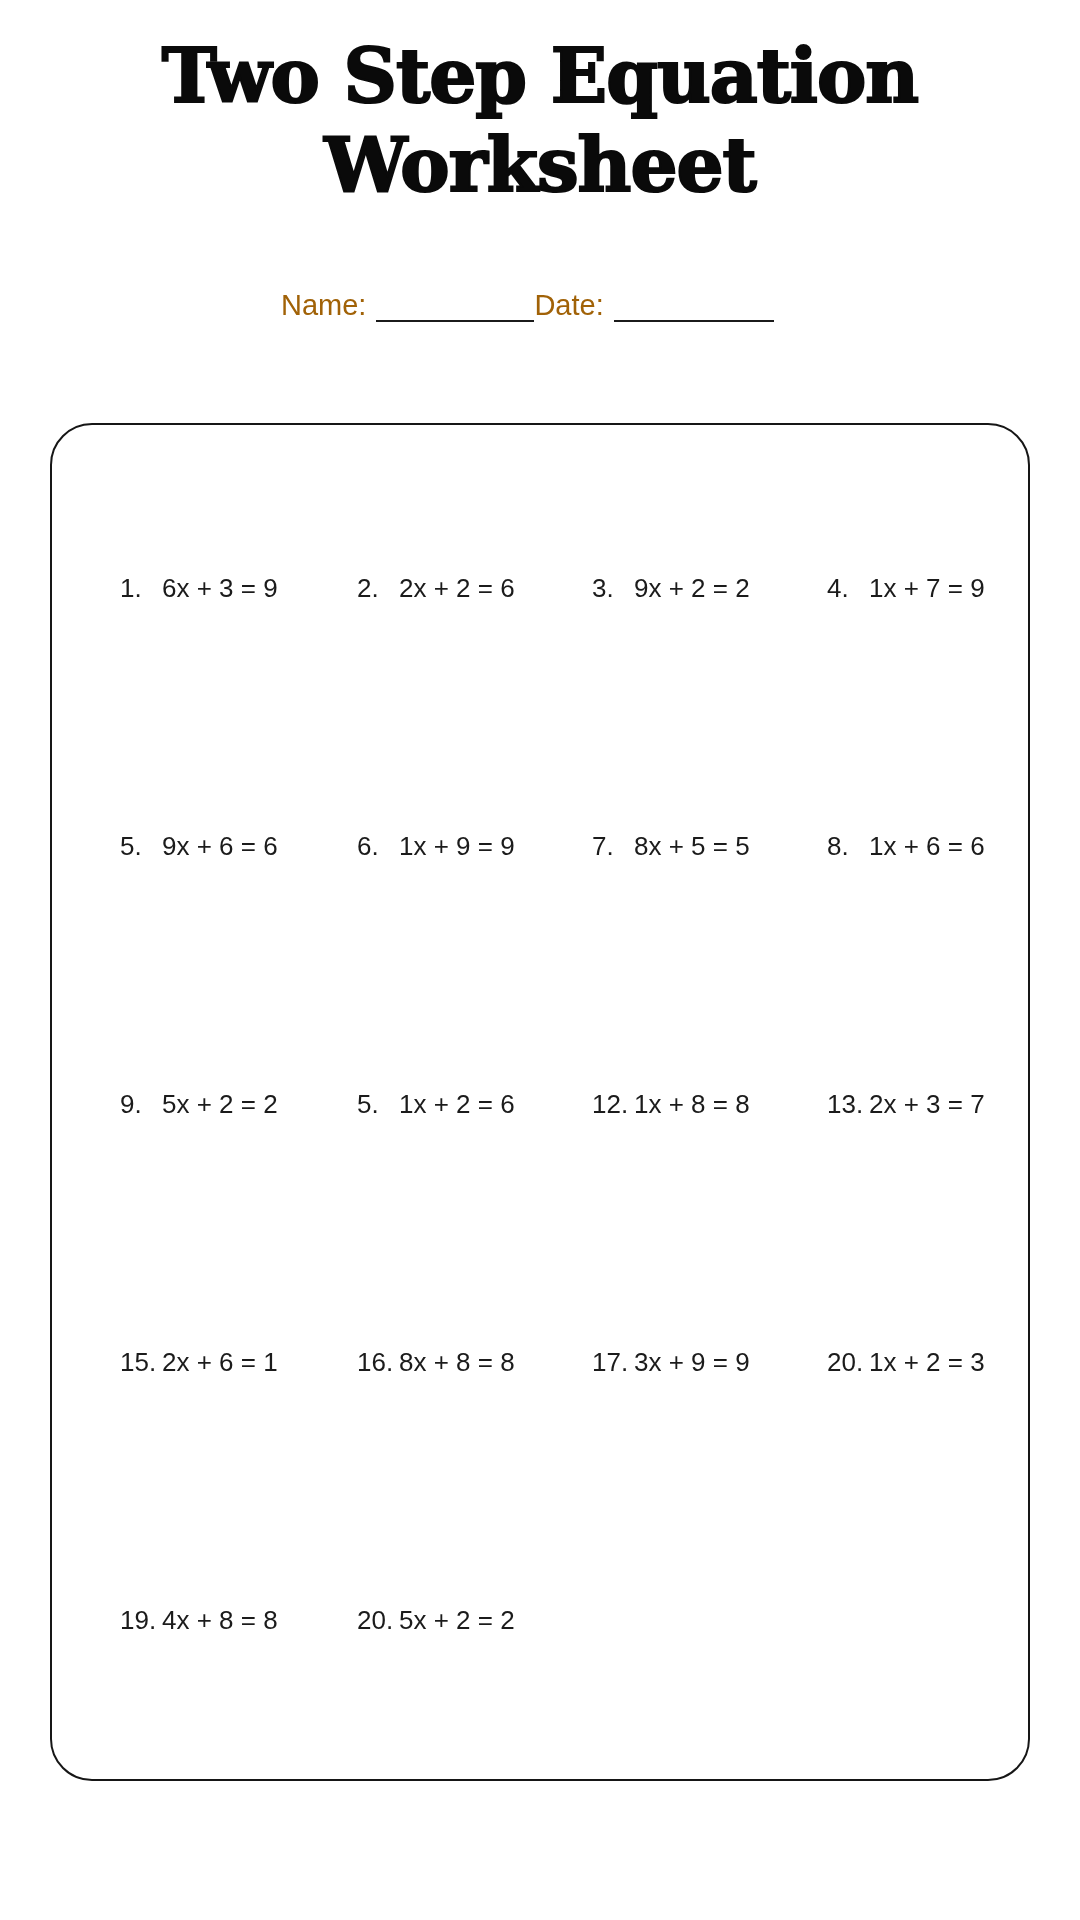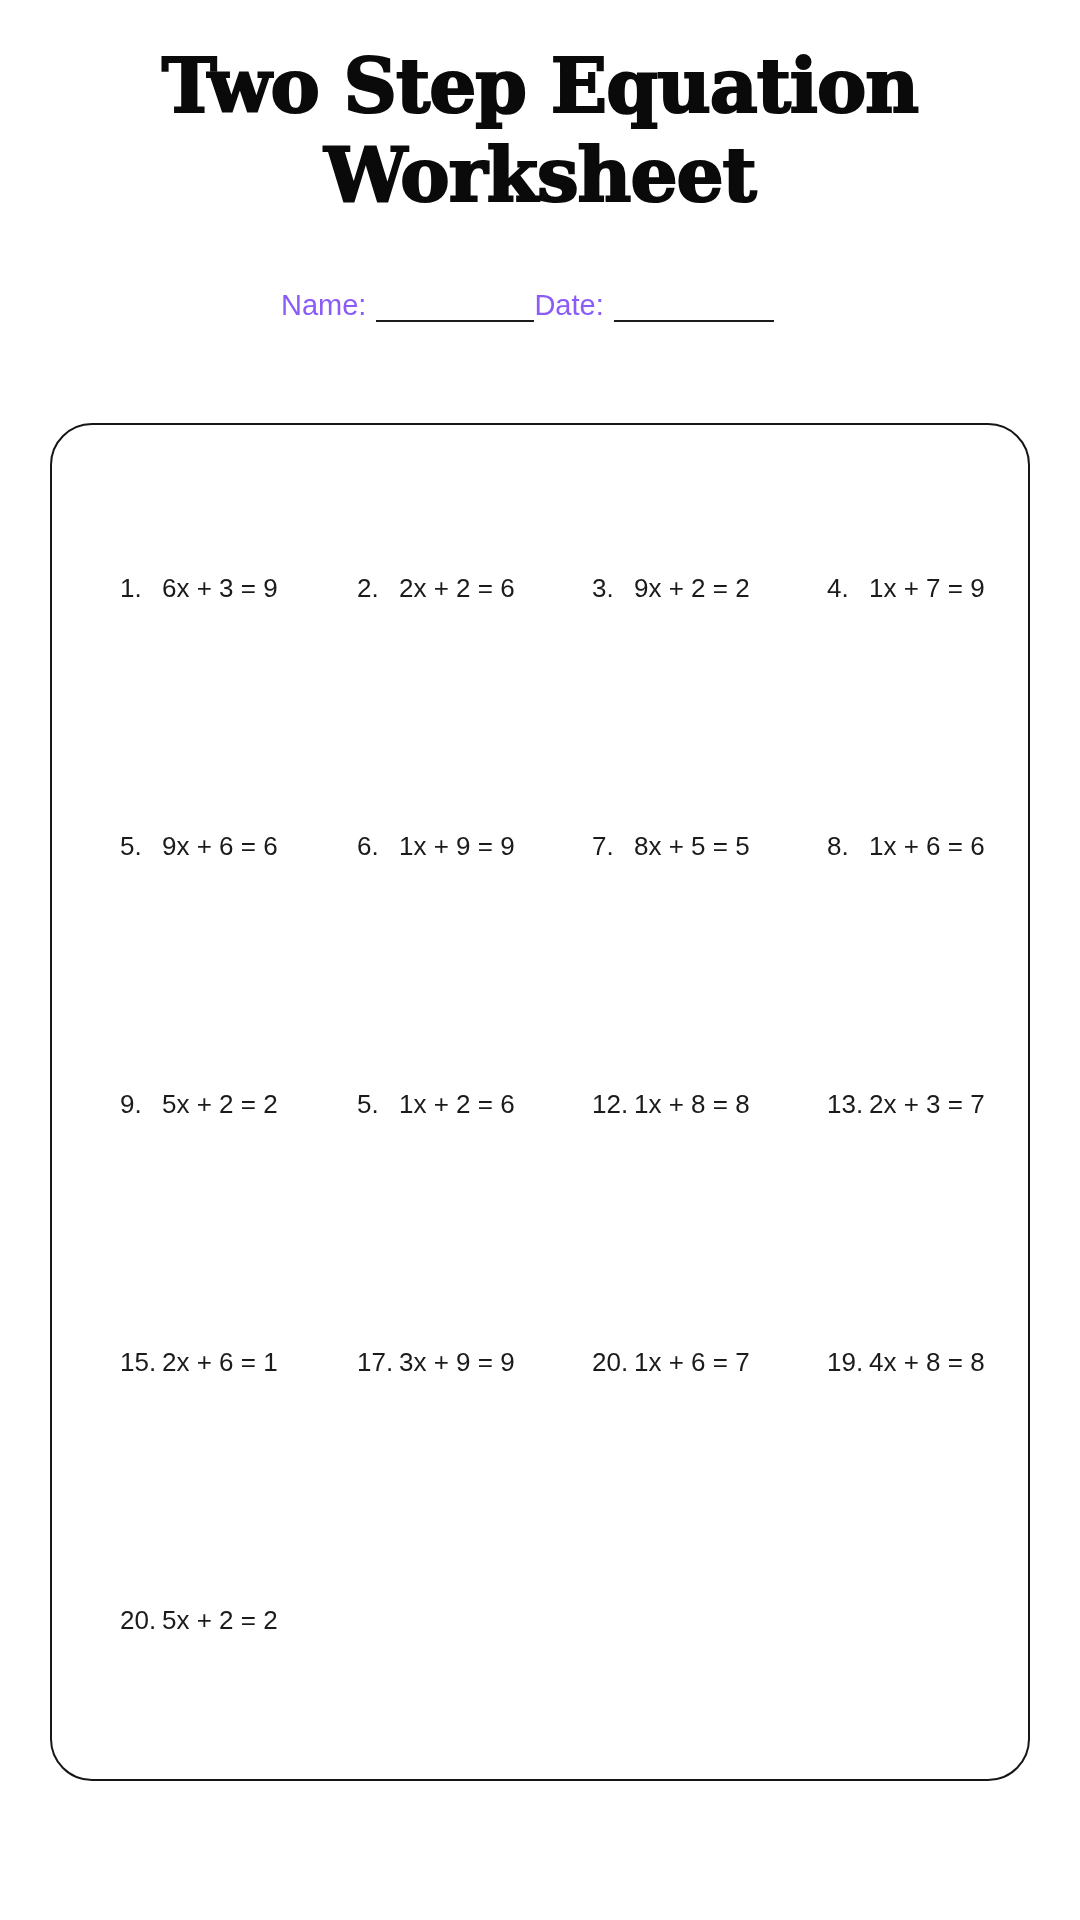--- a/index.html
+++ b/index.html
@@ -12,40 +12,40 @@
     overflow: hidden;
   }
   .page {
     position: absolute; inset: 0;
     background: #ffffff;
   }
 
   
   .title {
     position: absolute;
-    top: 42px; left: 0; right: 0;
+    top: 32px; left: 0; right: 0;
     text-align: center;
     font-family: "DejaVu Serif", serif;
     font-weight: bold;
     font-size: 74px;
     line-height: 89px;
     letter-spacing: -1px;
     color: #0a0a0a;
     -webkit-text-stroke: 2.2px #0a0a0a;
   }
 
   
   .fields-row {
     position: absolute;
     top: 286px; left: 281px;
     display: flex;
     align-items: baseline;
     font-size: 29px;
     line-height: 36px;
-    color: #8b5cf6;
+    color: #a16207;
     white-space: nowrap;
   }
   .write-line {
     display: inline-block;
     height: 1em;
     border-bottom: 2px solid #1b1b1b;
     transform: translateY(7px);
   }
   .name-line { width: 158px; margin-left: 10px; }
   .date-label { }
@@ -178,31 +178,37 @@
             <span class="pnum">13.</span>
             <span>2x + 3 = 7</span>
           </span>
         </div>
       <div class="cell">
           <span class="cell-inner">
             <span class="pnum">15.</span>
             <span>2x + 6 = 1</span>
           </span>
         </div>
+      <div class="cell">
+          <span class="cell-inner">
+            <span class="pnum">16.</span>
+            <span>8x + 8 = 8</span>
+          </span>
+        </div>
 
       <div class="cell">
           <span class="cell-inner">
             <span class="pnum">17.</span>
             <span>3x + 9 = 9</span>
           </span>
         </div>
       <div class="cell">
           <span class="cell-inner">
             <span class="pnum">20.</span>
-            <span>1x + 6 = 7</span>
+            <span>1x + 2 = 3</span>
           </span>
         </div>
       <div class="cell">
           <span class="cell-inner">
             <span class="pnum">19.</span>
             <span>4x + 8 = 8</span>
           </span>
         </div>
       <div class="cell">
           <span class="cell-inner">

